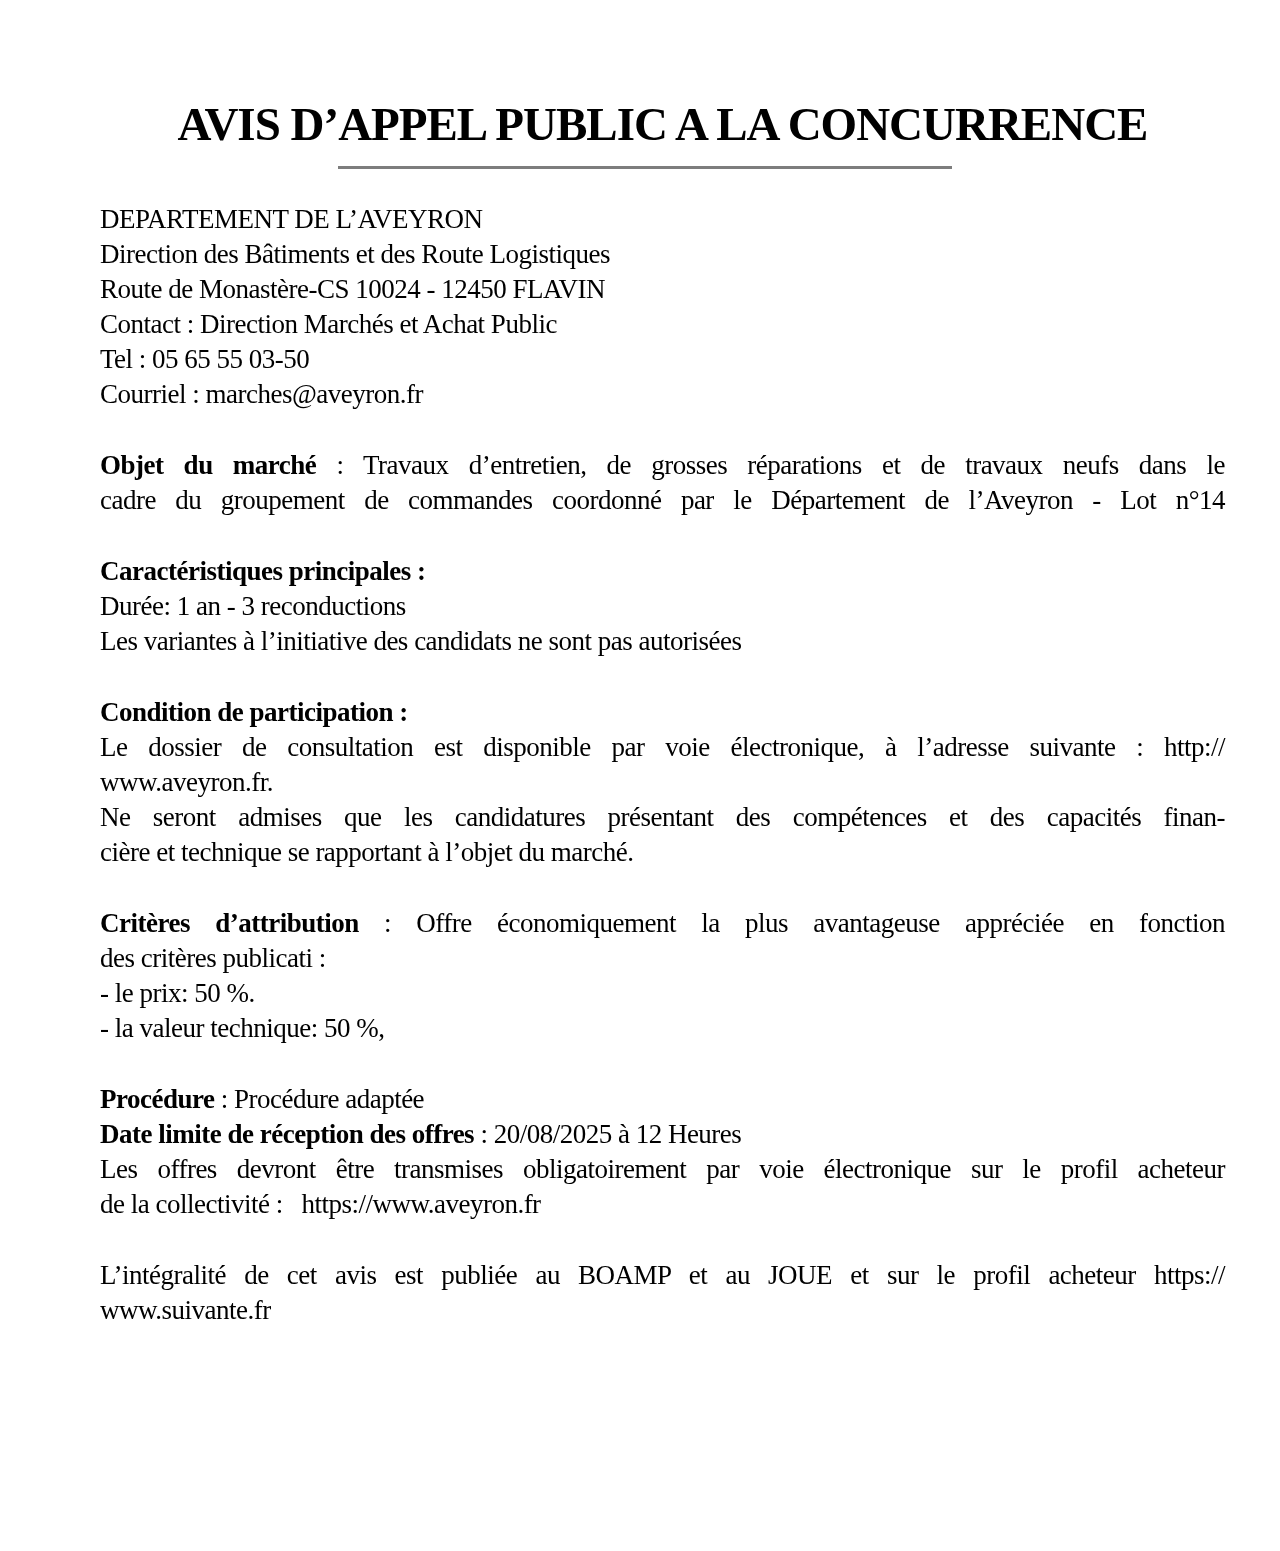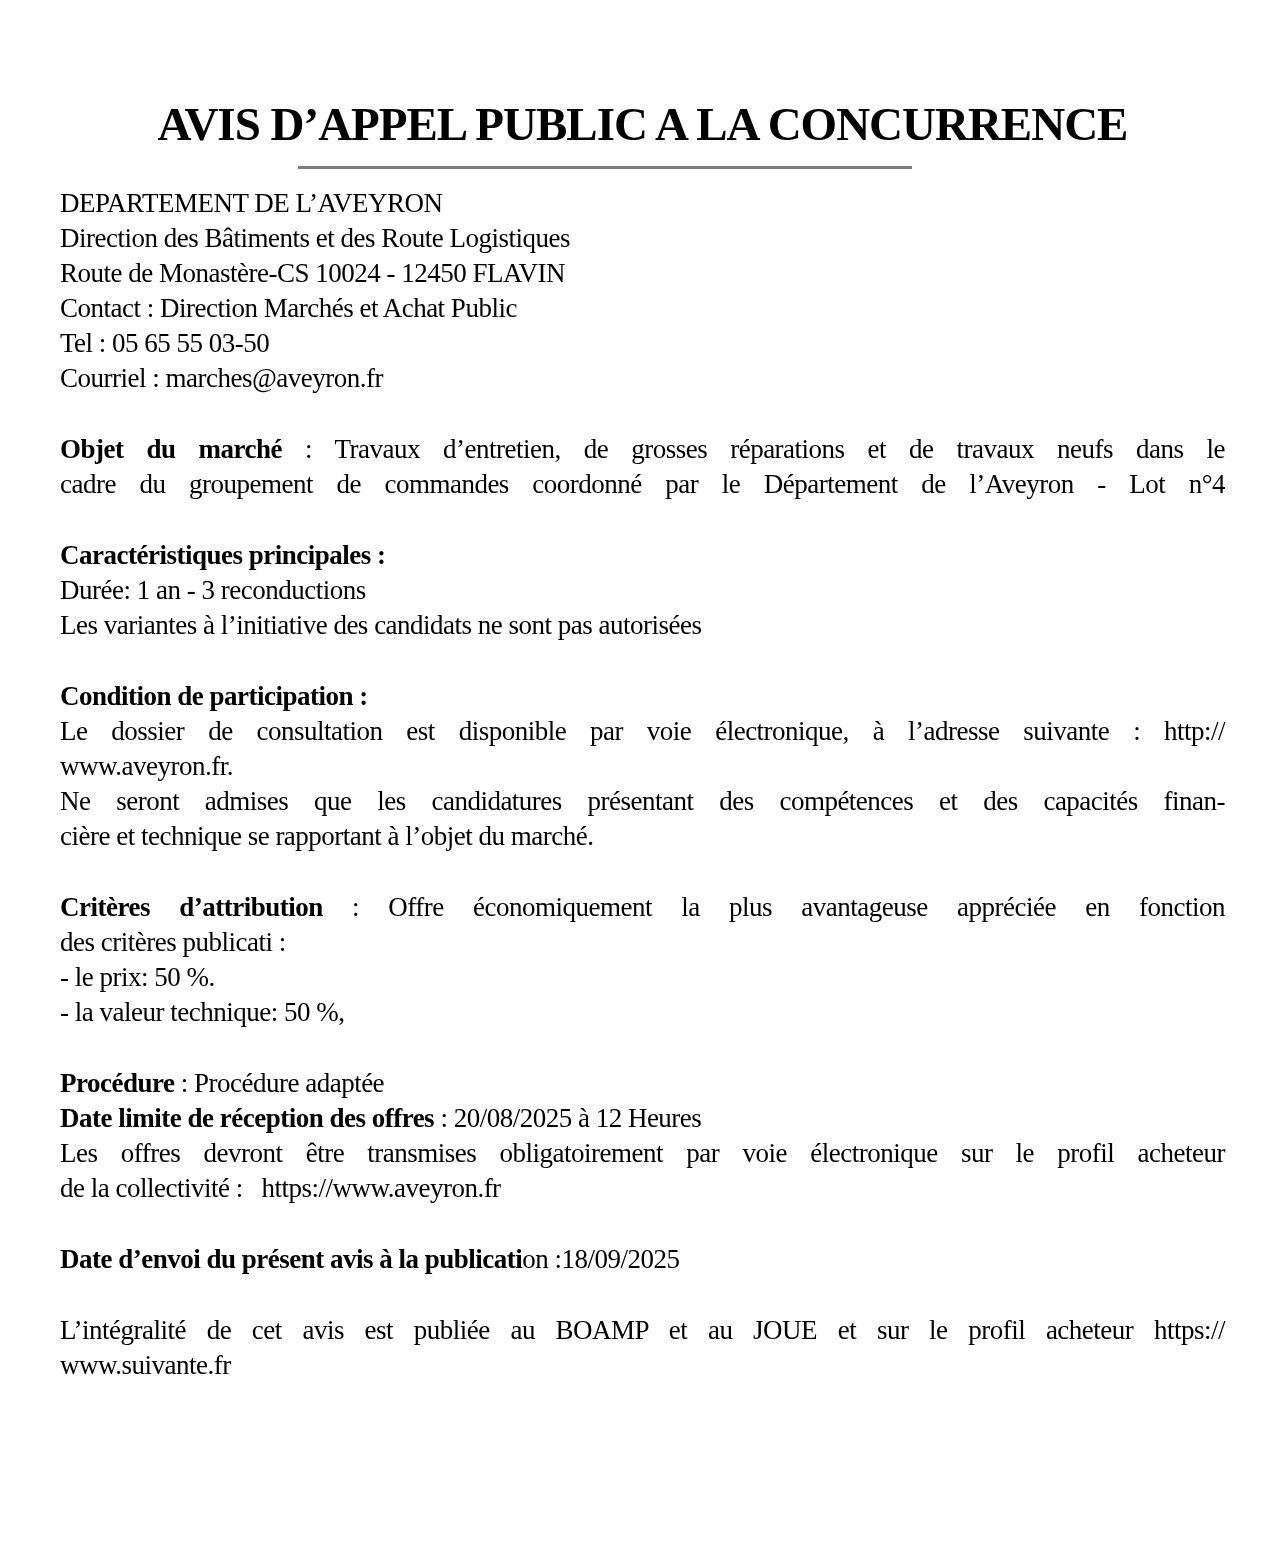--- a/index.html
+++ b/index.html
@@ -11,39 +11,39 @@
     width: 1280px;
     height: 1551px;
     font-family: "Liberation Serif", "DejaVu Serif", serif;
     color: #000000;
     overflow: hidden;
   }
   .page {
     box-sizing: border-box;
     width: 1280px;
     height: 1551px;
-    padding: 95px 55px 40px 60px;
+    padding: 95px 55px 40px 100px;
   }
   .doc-title {
     margin: 0;
     font-size: 47px;
     line-height: 58px;
     font-weight: bold;
     text-align: center;
     letter-spacing: -1px;
     white-space: nowrap;
   }
   .title-rule {
     width: 614px;
     height: 3px;
     background: #7d7d7d;
     margin: 13px 0 0 238px;
   }
   .block { margin: 36px 0 0 0; }
-  .block.address { margin-top: 17px; }
+  .block.address { margin-top: 33px; }
   .line {
     font-size: 27px;
     line-height: 35px;
     letter-spacing: -0.5px;
     text-align: left;
   }
   .jline {
     text-align: justify;
     text-align-last: justify;
     -moz-text-align-last: justify;
@@ -62,21 +62,21 @@
     <div class="line">DEPARTEMENT DE L’AVEYRON</div>
     <div class="line">Direction des Bâtiments et des Route Logistiques</div>
     <div class="line">Route de Monastère-CS 10024 - 12450 FLAVIN</div>
     <div class="line">Contact : Direction Marchés et Achat Public</div>
     <div class="line">Tel : 05 65 55 03-50</div>
     <div class="line">Courriel : marches@aveyron.fr</div>
   </div>
 
   <div class="block">
     <div class="line jline"><span class="bold">Objet du marché</span><span> : Travaux d’entretien, de grosses réparations et de travaux neufs dans le</span></div>
-    <div class="line jline">cadre du groupement de commandes coordonné par le Département de l’Aveyron - Lot n°4</div>
+    <div class="line jline">cadre du groupement de commandes coordonné par le Département de l’Aveyron - Lot n°14</div>
   </div>
 
   <div class="block">
     <div class="line bold">Caractéristiques principales :</div>
     <div class="line">Durée: 1 an - 3 reconductions</div>
     <div class="line">Les variantes à l’initiative des candidats ne sont pas autorisées</div>
   </div>
 
   <div class="block">
     <div class="line bold">Condition de participation :</div>
@@ -93,22 +93,19 @@
     <div class="line">- la valeur technique: 50 %,</div>
   </div>
 
   <div class="block">
     <div class="line"><span class="bold">Procédure</span><span> : Procédure adaptée</span></div>
     <div class="line"><span class="bold">Date limite de réception des offres</span><span> : 20/08/2025 à 12 Heures</span></div>
     <div class="line jline">Les offres devront être transmises obligatoirement par voie électronique sur le profil acheteur</div>
     <div class="line">de la collectivité :&nbsp;&nbsp; https://www.aveyron.fr</div>
   </div>
 
-  <div class="block">
-    <div class="line"><span class="bold">Date d’envoi du présent avis à la publicati</span><span>on :18/09/2025</span></div>
-  </div>
 
   <div class="block">
     <div class="line jline">L’intégralité de cet avis est publiée au BOAMP et au JOUE et sur le profil acheteur https://</div>
     <div class="line">www.suivante.fr</div>
   </div>
 
 </div>
 
 </body></html>

